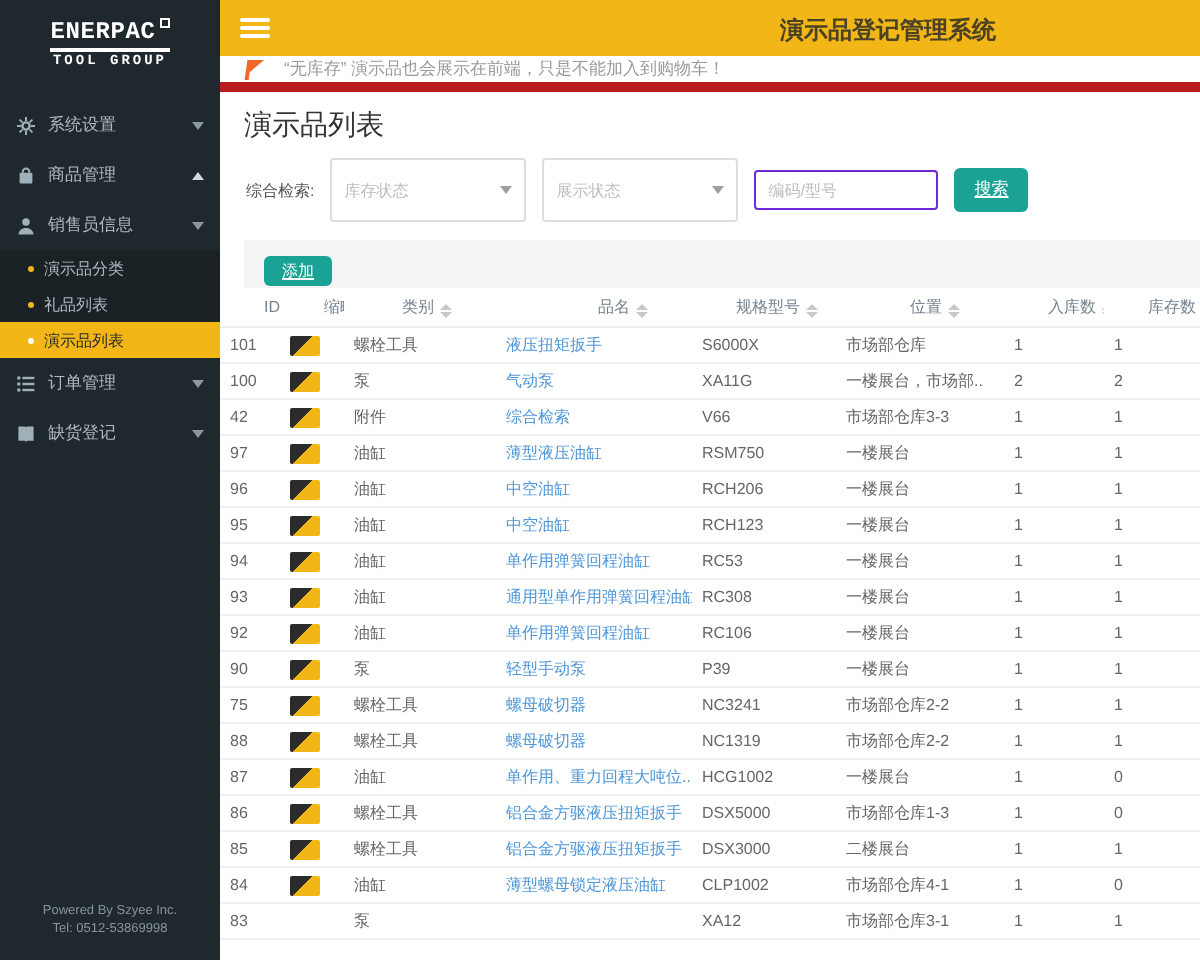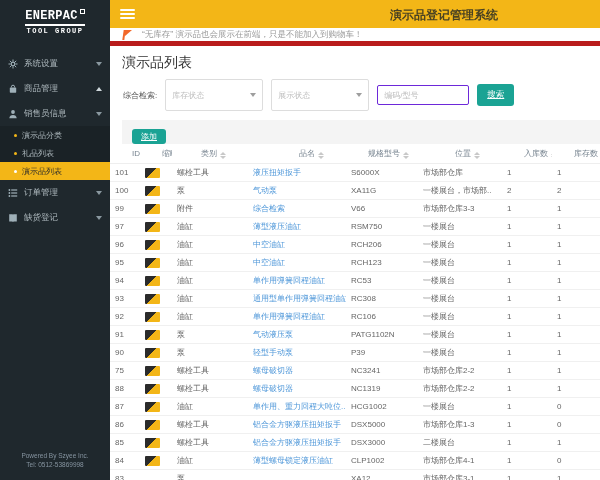--- a/index.html
+++ b/index.html
@@ -235,21 +235,21 @@
             <div class="thumb"></div>
           </td>
           <td>泵</td>
           <td><a class="plink">气动泵</a></td>
           <td>XA11G</td>
           <td>一楼展台，市场部..</td>
           <td>2</td>
           <td>2</td>
         </tr>
         <tr>
-          <td>99</td>
+          <td>42</td>
           <td>
             <div class="thumb"></div>
           </td>
           <td>附件</td>
           <td><a class="plink">综合检索</a></td>
           <td>V66</td>
           <td>市场部仓库3-3</td>
           <td>1</td>
           <td>1</td>
         </tr>
@@ -314,32 +314,20 @@
           <td>1</td>
         </tr>
         <tr>
           <td>92</td>
           <td>
             <div class="thumb"></div>
           </td>
           <td>油缸</td>
           <td><a class="plink">单作用弹簧回程油缸</a></td>
           <td>RC106</td>
-          <td>一楼展台</td>
-          <td>1</td>
-          <td>1</td>
-        </tr>
-        <tr>
-          <td>91</td>
-          <td>
-            <div class="thumb"></div>
-          </td>
-          <td>泵</td>
-          <td><a class="plink">气动液压泵</a></td>
-          <td>PATG1102N</td>
           <td>一楼展台</td>
           <td>1</td>
           <td>1</td>
         </tr>
         <tr>
           <td>90</td>
           <td>
             <div class="thumb"></div>
           </td>
           <td>泵</td>

